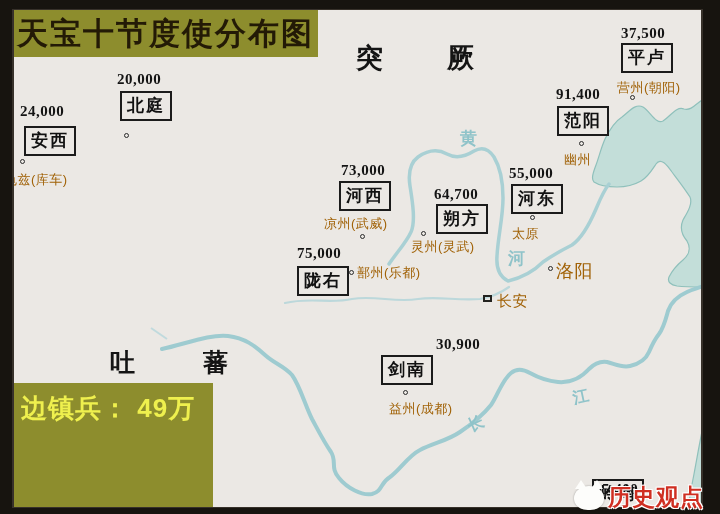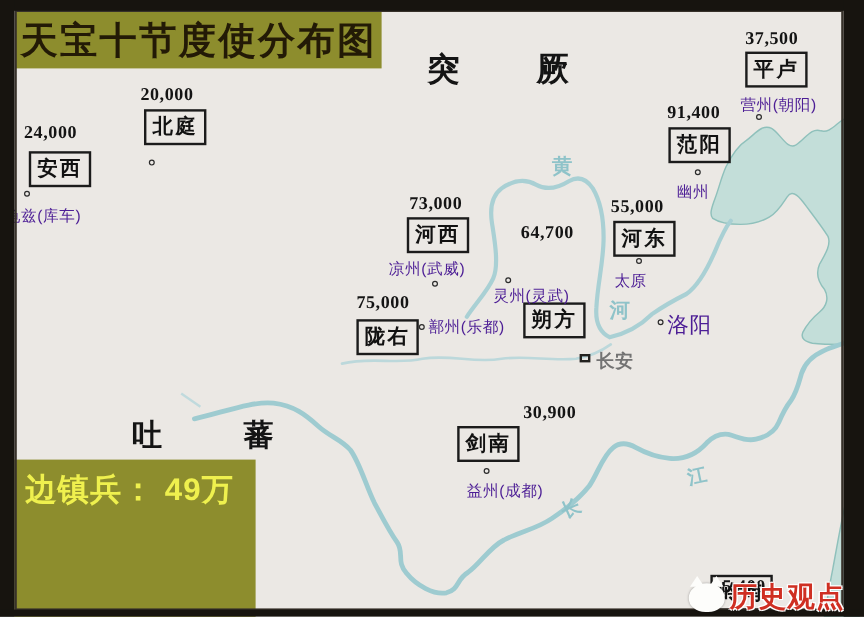--- a/index.html
+++ b/index.html
@@ -17,21 +17,21 @@
   .title-bar{left:13px;top:10px;width:305px;height:47px;background:var(--olive);
     display:flex;align-items:center;justify-content:center;z-index:4;}
   .title-bar span{font-size:31px;font-weight:bold;color:var(--title-text);
     letter-spacing:2px;white-space:nowrap;}
   
   .num{font-family:"Liberation Serif",serif;font-weight:bold;font-size:15px;
     color:#141414;z-index:3;white-space:nowrap;letter-spacing:0.5px;}
   .gbox{border:2.5px solid #1b1b1b;padding:1px 5px 2px 5px;z-index:3;
     font-size:17px;font-weight:bold;color:#111;letter-spacing:2px;white-space:nowrap;
     background:transparent;}
-  .city{font-size:13px;color:#4c1d95;z-index:3;white-space:nowrap;letter-spacing:0.5px;}
+  .city{font-size:13px;color:#a16207;z-index:3;white-space:nowrap;letter-spacing:0.5px;}
   .marker{width:5px;height:5px;border:1.5px solid #2b2b2b;border-radius:50%;
     background:transparent;z-index:3;}
   .sqmarker{width:9px;height:7px;border:2px solid #23221f;background:transparent;z-index:3;}
   .region{font-weight:bold;color:#141414;z-index:2;white-space:nowrap;}
   .riverchar{font-weight:bold;color:#8fc3c9;z-index:2;}
   
   .legend{left:12px;top:383px;width:201px;height:169px;background:var(--olive);z-index:6;}
   .legend .l1{position:absolute;left:9px;top:8px;}
   .legend .l2{position:absolute;left:9px;top:83px;}
   .legend span{font-size:26px;font-weight:bold;color:var(--legend-text);
@@ -120,21 +120,21 @@
   <div class="abs gbox" style="left:557px;top:106px;">范阳</div>
   <div class="abs marker" style="left:579px;top:141px;"></div>
   <div class="abs city" style="left:564px;top:151px;">幽州</div>
 
   <div class="abs num" style="left:341px;top:162px;">73,000</div>
   <div class="abs gbox" style="left:339px;top:181px;">河西</div>
   <div class="abs city" style="left:324px;top:215px;">凉州(武威)</div>
   <div class="abs marker" style="left:360px;top:234px;"></div>
 
   <div class="abs num" style="left:434px;top:186px;">64,700</div>
-  <div class="abs gbox" style="left:436px;top:204px;margin-top:48px;">朔方</div>
+  <div class="abs gbox" style="left:436px;top:204px;">朔方</div>
   <div class="abs marker" style="left:421px;top:231px;"></div>
   <div class="abs city" style="left:411px;top:238px;">灵州(灵武)</div>
 
   <div class="abs num" style="left:509px;top:165px;">55,000</div>
   <div class="abs gbox" style="left:511px;top:184px;">河东</div>
   <div class="abs marker" style="left:530px;top:215px;"></div>
   <div class="abs city" style="left:512px;top:225px;">太原</div>
 
   <div class="abs num" style="left:297px;top:245px;">75,000</div>
   <div class="abs gbox" style="left:297px;top:266px;">陇右</div>
@@ -143,21 +143,21 @@
 
   <div class="abs num" style="left:394px;top:336px;margin-left:42px;">30,900</div>
   <div class="abs gbox" style="left:381px;top:355px;">剑南</div>
   <div class="abs marker" style="left:403px;top:390px;"></div>
   <div class="abs city" style="left:389px;top:400px;">益州(成都)</div>
 
   <div class="abs num" style="left:594px;top:461px;margin-top:20px;">15,400</div>
   <div class="abs gbox" style="left:592px;top:479px;">岭南</div>
 
   <div class="abs sqmarker" style="left:483px;top:295px;"></div>
-  <div class="abs city" style="left:497px;top:292px;font-size:15px;font-weight:bold;color:#737373;">长安</div>
+  <div class="abs city" style="left:497px;top:292px;font-size:15px;font-weight:normal;color:#a16207;">长安</div>
   <div class="abs marker" style="left:548px;top:266px;"></div>
   <div class="abs city" style="left:556px;top:259px;font-size:18px;">洛阳</div>
 
   <div class="abs legend">
     <div class="l1"><span>边镇兵： 49万</span></div>
   </div>
 
   <div class="abs innerframe"></div>
   <div class="abs pb" style="left:0;top:0;width:720px;height:9px;"></div>
   <div class="abs pb" style="left:0;top:0;width:12px;height:514px;"></div>

